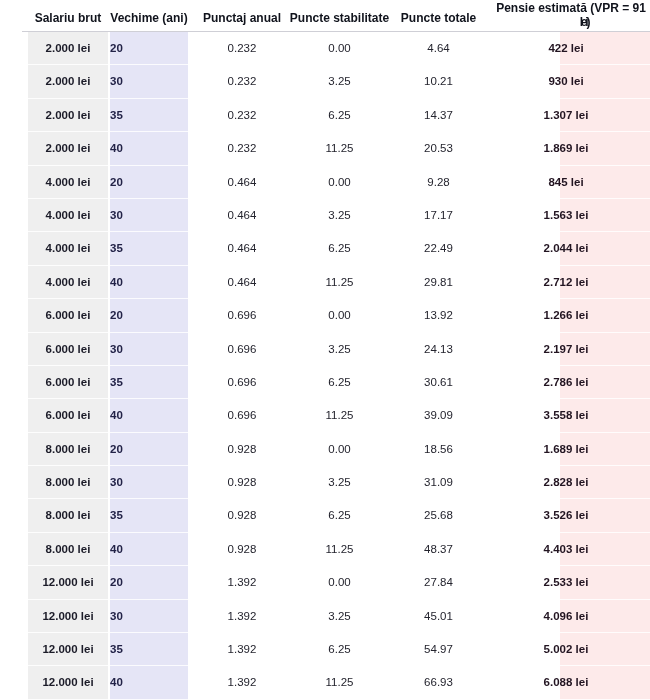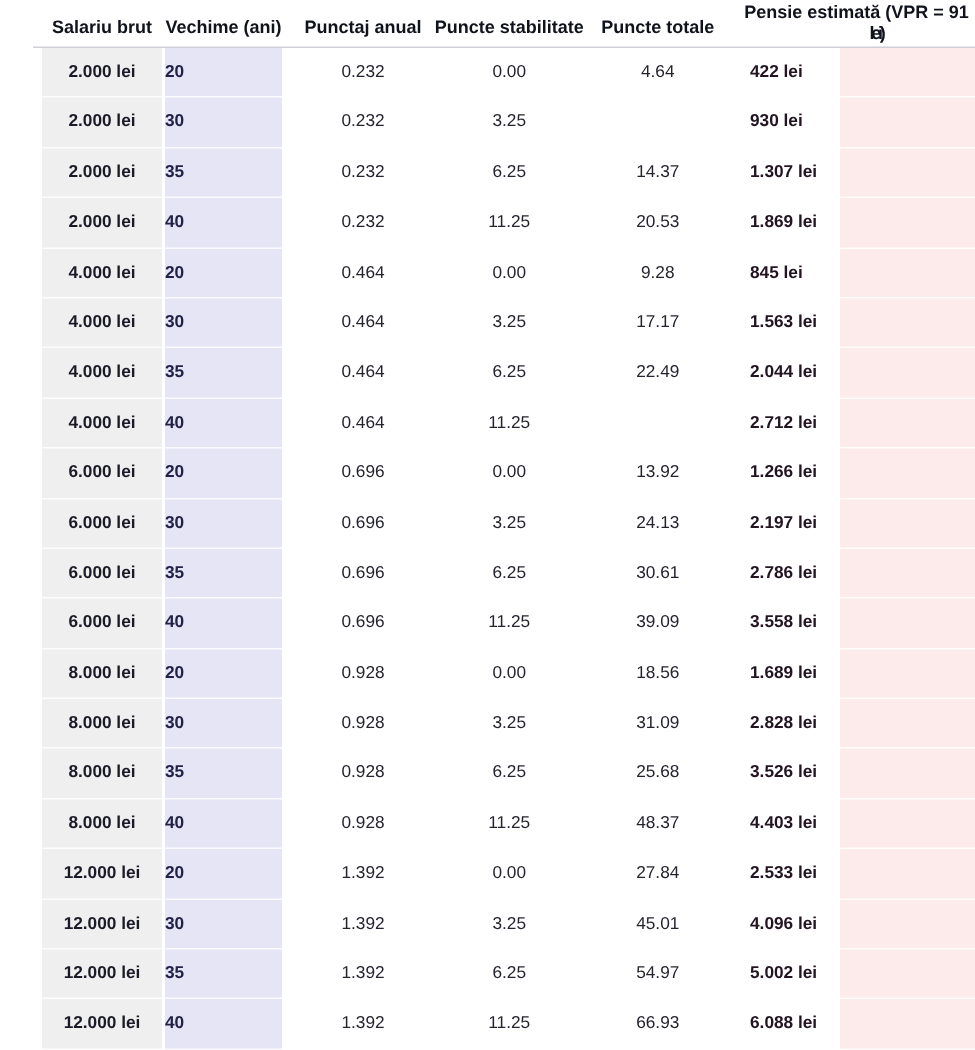--- a/index.html
+++ b/index.html
@@ -132,21 +132,21 @@
     text-align: center;
     color: #24242e;
   }
   .c-totale {
     left: 386px; width: 105px;
     text-align: center;
     color: #24242e;
   }
   .c-pension {
     left: 500px; right: 18px;
-    text-align: left;
+    text-align: center;
     font-weight: bold;
     color: #221421;
   }
 </style>
 </head>
 <body>
 
 <div id="pension-table">
 
   <div class="band band-salary"></div>
@@ -171,20 +171,21 @@
         <div class="cell c-punctaj">0.232</div>
         <div class="cell c-stab">0.00</div>
         <div class="cell c-totale">4.64</div>
         <div class="cell c-pension">422 lei</div>
       </div>
       <div class="row">
         <div class="cell c-salary">2.000 lei</div>
         <div class="cell c-vechime">30</div>
         <div class="cell c-punctaj">0.232</div>
         <div class="cell c-stab">3.25</div>
+        <div class="cell c-totale">10.21</div>
         <div class="cell c-pension">930 lei</div>
       </div>
       <div class="row">
         <div class="cell c-salary">2.000 lei</div>
         <div class="cell c-vechime">35</div>
         <div class="cell c-punctaj">0.232</div>
         <div class="cell c-stab">6.25</div>
         <div class="cell c-totale">14.37</div>
         <div class="cell c-pension">1.307 lei</div>
       </div>
@@ -218,20 +219,21 @@
         <div class="cell c-punctaj">0.464</div>
         <div class="cell c-stab">6.25</div>
         <div class="cell c-totale">22.49</div>
         <div class="cell c-pension">2.044 lei</div>
       </div>
       <div class="row">
         <div class="cell c-salary">4.000 lei</div>
         <div class="cell c-vechime">40</div>
         <div class="cell c-punctaj">0.464</div>
         <div class="cell c-stab">11.25</div>
+        <div class="cell c-totale">29.81</div>
         <div class="cell c-pension">2.712 lei</div>
       </div>
       <div class="row">
         <div class="cell c-salary">6.000 lei</div>
         <div class="cell c-vechime">20</div>
         <div class="cell c-punctaj">0.696</div>
         <div class="cell c-stab">0.00</div>
         <div class="cell c-totale">13.92</div>
         <div class="cell c-pension">1.266 lei</div>
       </div>

